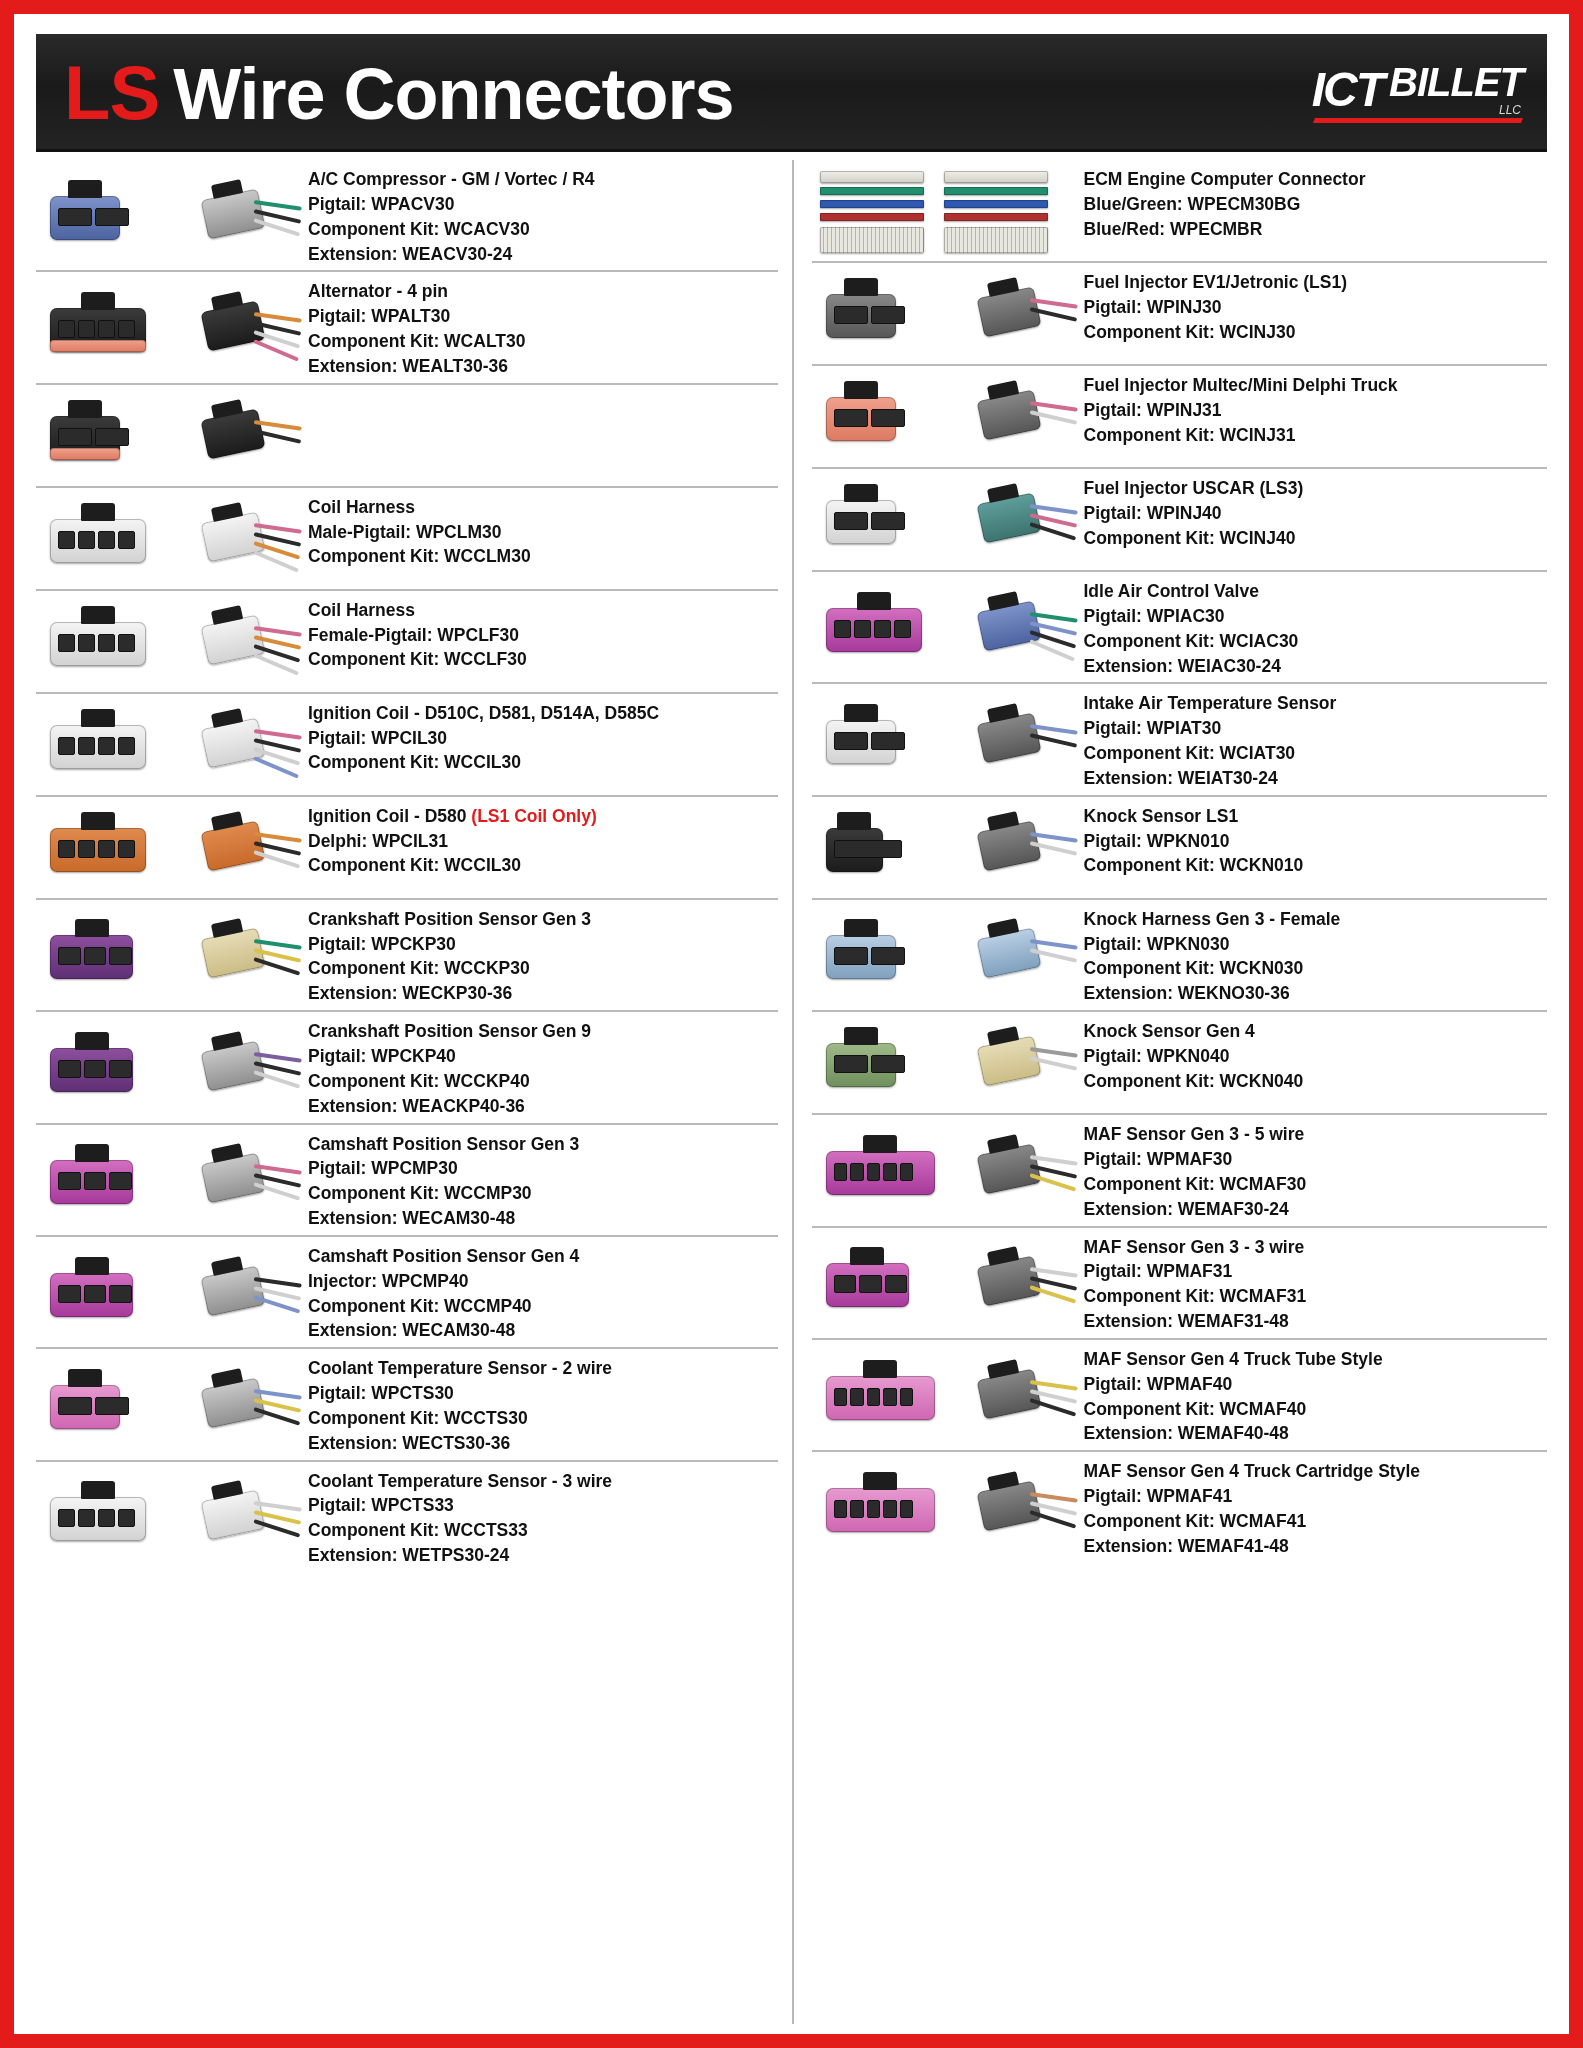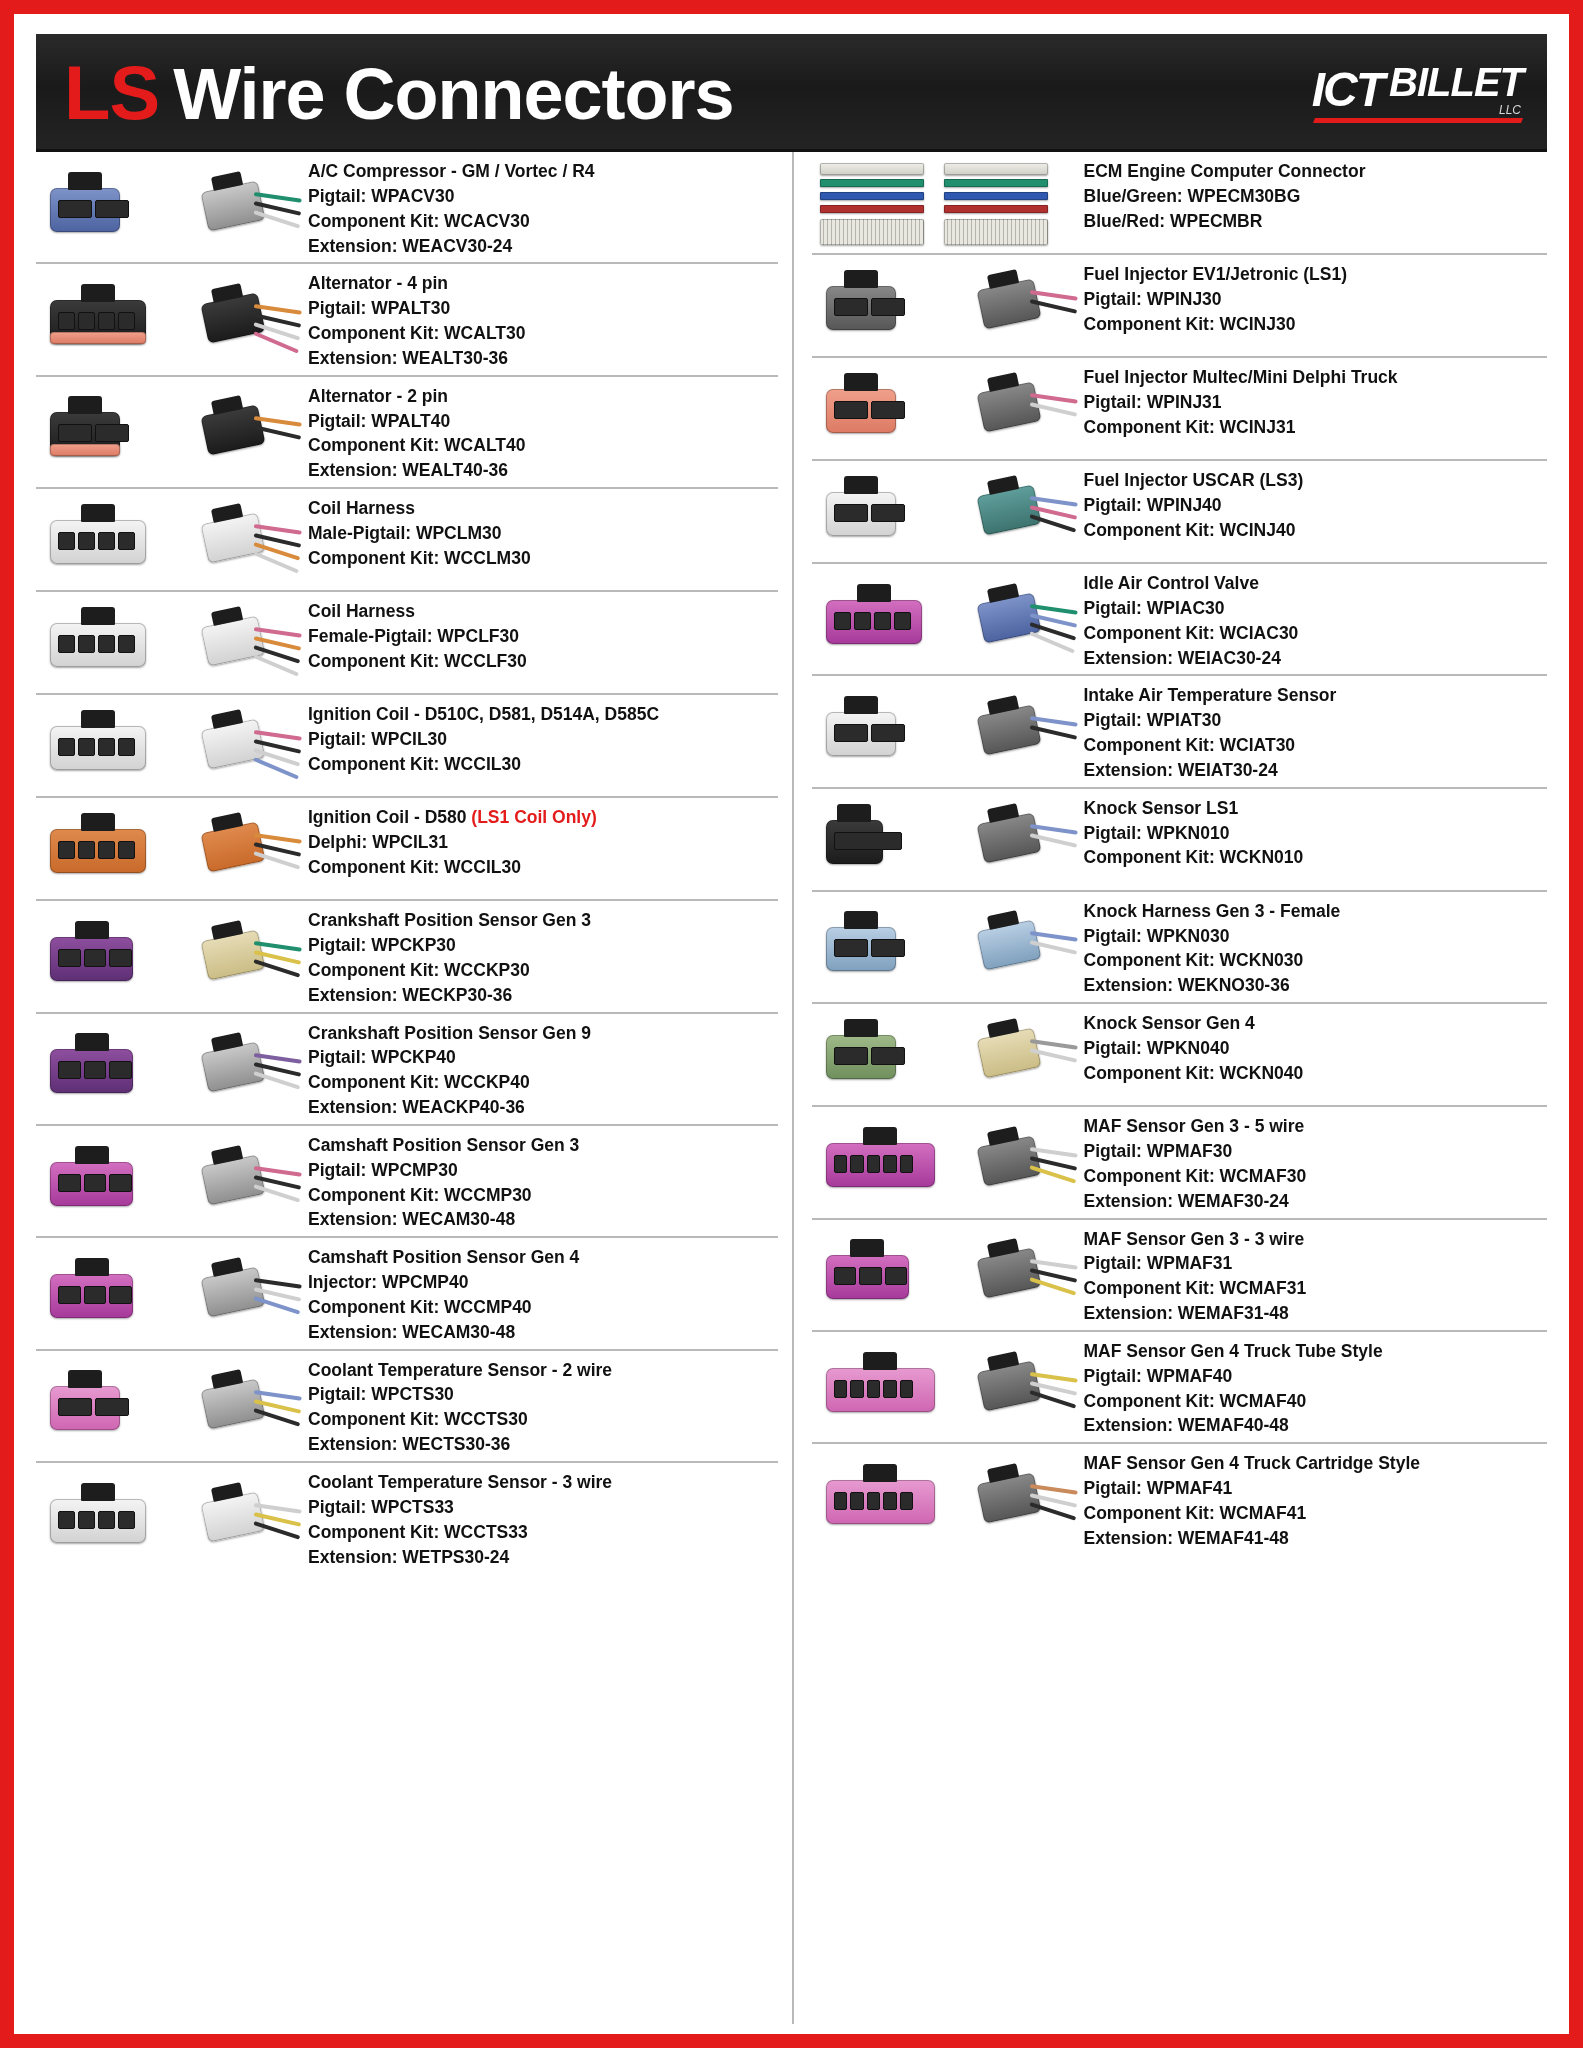--- a/index.html
+++ b/index.html
@@ -98,21 +98,21 @@
     position: absolute;
     left: 2px; bottom: 2px;
     width: 208px; height: 5px;
     background: #e41b1b;
     transform: skewX(-20deg);
   }
   
   .columns {
     flex: 1;
     display: flex;
-    padding-top: 0;
+    padding-top: 8px;
     min-height: 0;
   }
   .col {
     width: 50%;
     display: flex;
     flex-direction: column;
   }
   .col.left { padding-right: 14px; }
   .col.right { padding-left: 18px; border-left: 2px solid #b9b9b9; }
 
@@ -276,26 +276,20 @@
                   <div class="pin" style="width: 34px; height: 18px;"></div>
                   <div class="pin" style="width: 34px; height: 18px;"></div>
                 </div>
                 <div class="shell c-salmon" style="position: absolute; left: 10px; top: 58px; width: 70px; height: 12px; border-radius: 4px;"></div>
                 <div class="shell c-black" style="position: absolute; left: 164px; top: 24px; width: 58px; height: 40px; border-radius: 6px; transform: rotate(-12deg);"></div>
                 <div class="tab" style="left: 172px; top: 12px; width: 30px; height: 14px; transform: rotate(-12deg);"></div>
                 <div class="wire" style="left: 214px; top: 30px; width: 48px; background: rgb(217, 139, 60); transform: rotate(8deg);"></div>
                 <div class="wire" style="left: 214px; top: 39px; width: 48px; background: rgb(43, 43, 43); transform: rotate(13deg);"></div>
               </div>
             </div>
-            <div class="textcell">
-              <div class="t">Alternator - 2 pin</div>
-              <div class="t">Pigtail: WPALT40</div>
-              <div class="t">Component Kit: WCALT40</div>
-              <div class="t">Extension: WEALT40-36</div>
-            </div>
           </div>
           <div class="row">
             <div class="imgcell">
               <div class="conn-pair">
                 <div class="shell c-white" style="position: absolute; left: 10px; top: 26px; width: 96px; height: 44px; border-radius: 7px;"></div>
                 <div class="tab" style="left: 41px; top: 10px; width: 34px; height: 18px;"></div>
                 <div class="pins" style="left: 18px; top: 38px; gap: 3px;">
                   <div class="pin" style="width: 17px; height: 18px;"></div>
                   <div class="pin" style="width: 17px; height: 18px;"></div>
                   <div class="pin" style="width: 17px; height: 18px;"></div>

